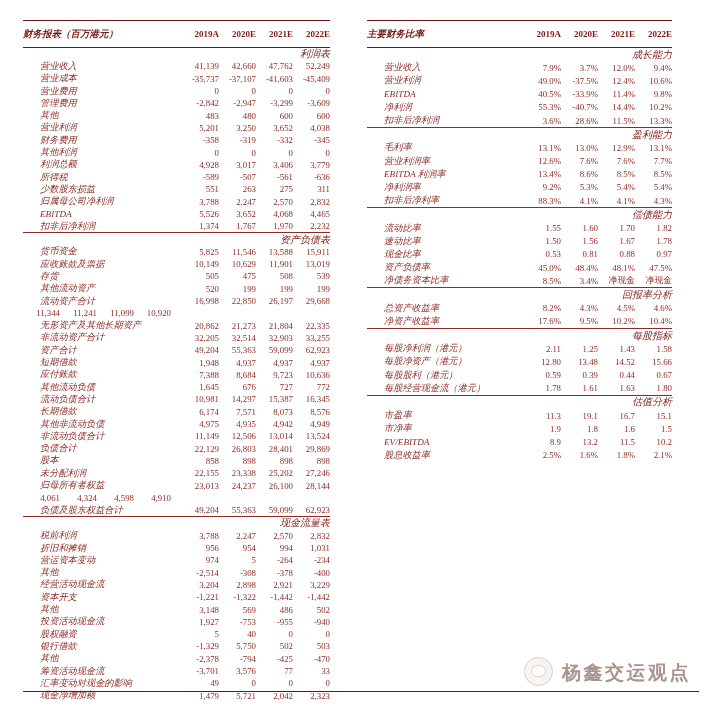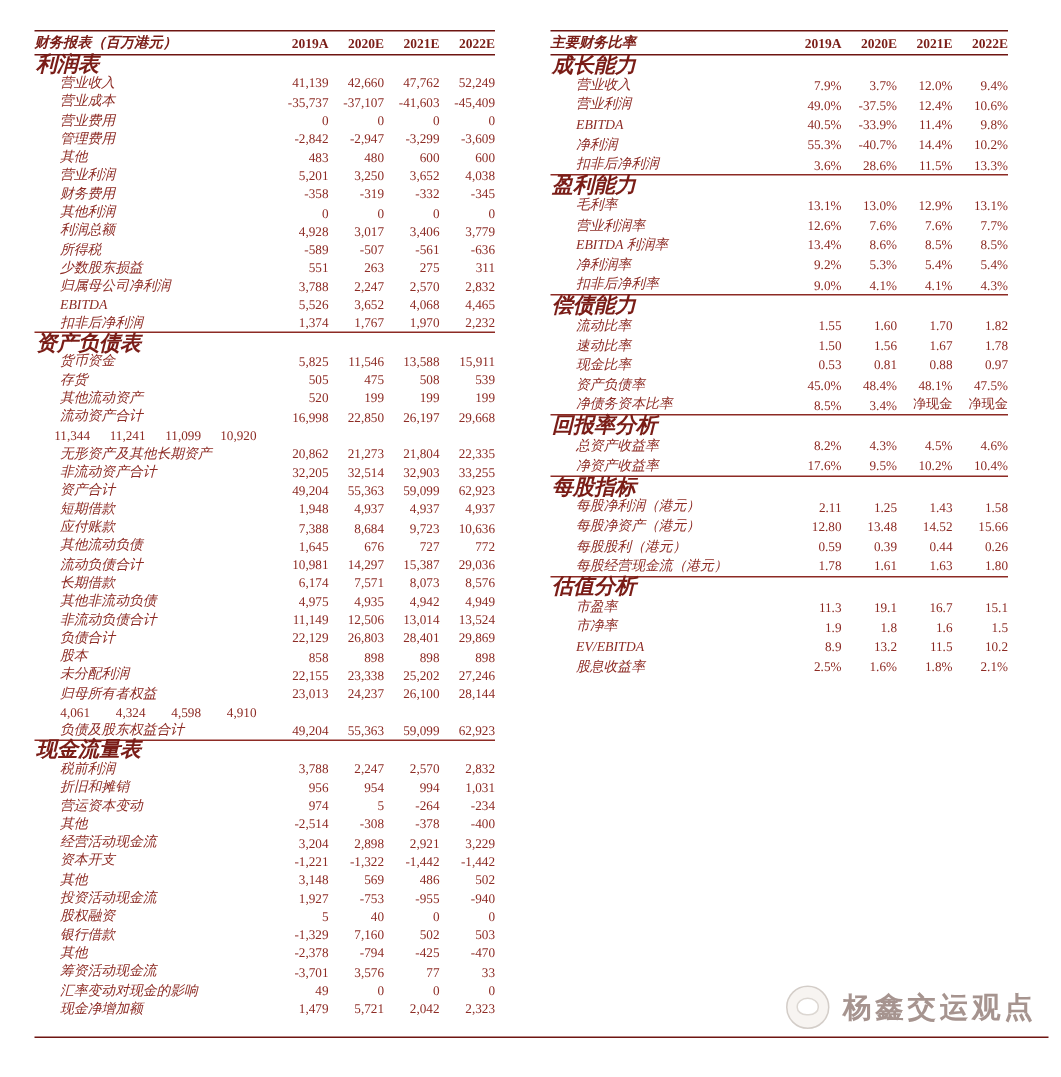--- a/index.html
+++ b/index.html
@@ -1,34 +1,34 @@
 <!DOCTYPE html>
 <html lang="zh"><head>
 <meta charset="utf-8">
 <style>
   * { margin:0; padding:0; box-sizing:border-box; }
   html,body { width:707px; height:718px; background:#ffffff; }
   body { position:relative; overflow:hidden; font-family:"Liberation Serif","DejaVu Serif",serif; }
   .tables { position:absolute; left:23px; top:20px; display:flex; gap:37px; }
   .fin-table.left  { width:307px; }
   .fin-table.right { width:305px; }
-  .thead { display:flex; align-items:center; height:17px;
+  .thead { display:flex; align-items:center; height:28px;
            border-top:1px solid #6E1511; border-bottom:1.4px solid #6E1511; }
   .t-title { flex:1; font-weight:bold; font-style:italic; font-size:9.5px; color:#7A1D17; white-space:nowrap; }
   .val { width:37px; text-align:right; font-size:8.8px; color:#8D2B24; white-space:nowrap; }
   .th  { font-weight:bold; font-size:9px; color:#7A1D17; }
   .row { display:flex; align-items:center; height:12.3px; }
   .right .row { height:13.2px; }
   .lbl { flex:1; padding-left:17px; font-size:9.2px; font-style:italic; color:#8D2B24;
          white-space:nowrap; overflow:hidden; }
-  .row.sec .sec-lbl { flex:1; padding-left:1px; font-size:14px; font-weight:bold; font-style:italic; color:#7A1D17; white-space:nowrap; }
+  .row.sec .sec-lbl { flex:1; padding-left:1px; font-size:10px; font-weight:normal; font-style:italic; color:#7A1D17; white-space:nowrap;text-align:right; }
   .section.ruled { border-bottom:1px solid #8D2B24; }
   .bottom-rule { position:absolute; top:691px; left:23px; width:676px; border-top:1.5px solid #6E1511; }
   .footer { position:absolute; top:729px; left:30px; font-size:9.5px; font-style:italic; color:#8D2B24; white-space:nowrap; }
-  .watermark { position:absolute; top:657px; left:524px; display:flex; align-items:center; gap:9px; opacity:0.88; }
+  .watermark { position:absolute; top:657px; left:524px; display:flex; align-items:flex-end; gap:9px; opacity:0.88; }
   .wm-logo { width:29px; height:29px; border-radius:50%; border:1.5px solid #CEC7C1;
              background:#F6F3F0; display:inline-block; position:relative; }
   .wm-logo::after { content:""; position:absolute; left:6px; top:7px; width:13px; height:10px;
              border-radius:50% 50% 45% 45%; border:1px solid #D8D2CC; background:#fff; }
   .wm-text { font-size:19px; font-weight:bold; color:#9A8680; letter-spacing:2.5px;
              font-family:"Liberation Sans","DejaVu Sans",sans-serif; white-space:nowrap; }
 </style>
 </head>
 <body>
 
@@ -151,20 +151,27 @@
             <span class="sec-lbl">资产负债表</span>
           </div>
           <div class="row">
             <span class="lbl">货币资金</span>
             <span class="val">5,825</span>
             <span class="val">11,546</span>
             <span class="val">13,588</span>
             <span class="val">15,911</span>
           </div>
           <div class="row">
+            <span class="lbl">应收账款及票据</span>
+            <span class="val">10,149</span>
+            <span class="val">10,629</span>
+            <span class="val">11,901</span>
+            <span class="val">13,019</span>
+          </div>
+          <div class="row">
             <span class="lbl">存货</span>
             <span class="val">505</span>
             <span class="val">475</span>
             <span class="val">508</span>
             <span class="val">539</span>
           </div>
           <div class="row">
             <span class="lbl">其他流动资产</span>
             <span class="val">520</span>
             <span class="val">199</span>
@@ -224,21 +231,21 @@
             <span class="val">1,645</span>
             <span class="val">676</span>
             <span class="val">727</span>
             <span class="val">772</span>
           </div>
           <div class="row">
             <span class="lbl">流动负债合计</span>
             <span class="val">10,981</span>
             <span class="val">14,297</span>
             <span class="val">15,387</span>
-            <span class="val">29,036</span>
+            <span class="val">16,345</span>
           </div>
           <div class="row">
             <span class="lbl">长期借款</span>
             <span class="val">6,174</span>
             <span class="val">7,571</span>
             <span class="val">8,073</span>
             <span class="val">8,576</span>
           </div>
           <div class="row">
             <span class="lbl">其他非流动负债</span>
@@ -359,21 +366,21 @@
           <div class="row">
             <span class="lbl">股权融资</span>
             <span class="val">5</span>
             <span class="val">40</span>
             <span class="val">0</span>
             <span class="val">0</span>
           </div>
           <div class="row">
             <span class="lbl">银行借款</span>
             <span class="val">-1,329</span>
-            <span class="val">7,160</span>
+            <span class="val">5,750</span>
             <span class="val">502</span>
             <span class="val">503</span>
           </div>
           <div class="row">
             <span class="lbl">其他</span>
             <span class="val">-2,378</span>
             <span class="val">-794</span>
             <span class="val">-425</span>
             <span class="val">-470</span>
           </div>
@@ -478,21 +485,21 @@
           </div>
           <div class="row">
             <span class="lbl">净利润率</span>
             <span class="val">9.2%</span>
             <span class="val">5.3%</span>
             <span class="val">5.4%</span>
             <span class="val">5.4%</span>
           </div>
           <div class="row">
             <span class="lbl">扣非后净利率</span>
-            <span class="val">9.0%</span>
+            <span class="val">88.3%</span>
             <span class="val">4.1%</span>
             <span class="val">4.1%</span>
             <span class="val">4.3%</span>
           </div>
         </div>
         <div class="section ruled">
           <div class="row sec">
             <span class="sec-lbl">偿债能力</span>
           </div>
           <div class="row">
@@ -566,21 +573,21 @@
             <span class="val">12.80</span>
             <span class="val">13.48</span>
             <span class="val">14.52</span>
             <span class="val">15.66</span>
           </div>
           <div class="row">
             <span class="lbl">每股股利（港元）</span>
             <span class="val">0.59</span>
             <span class="val">0.39</span>
             <span class="val">0.44</span>
-            <span class="val">0.26</span>
+            <span class="val">0.67</span>
           </div>
           <div class="row">
             <span class="lbl">每股经营现金流（港元）</span>
             <span class="val">1.78</span>
             <span class="val">1.61</span>
             <span class="val">1.63</span>
             <span class="val">1.80</span>
           </div>
         </div>
         <div class="section">

